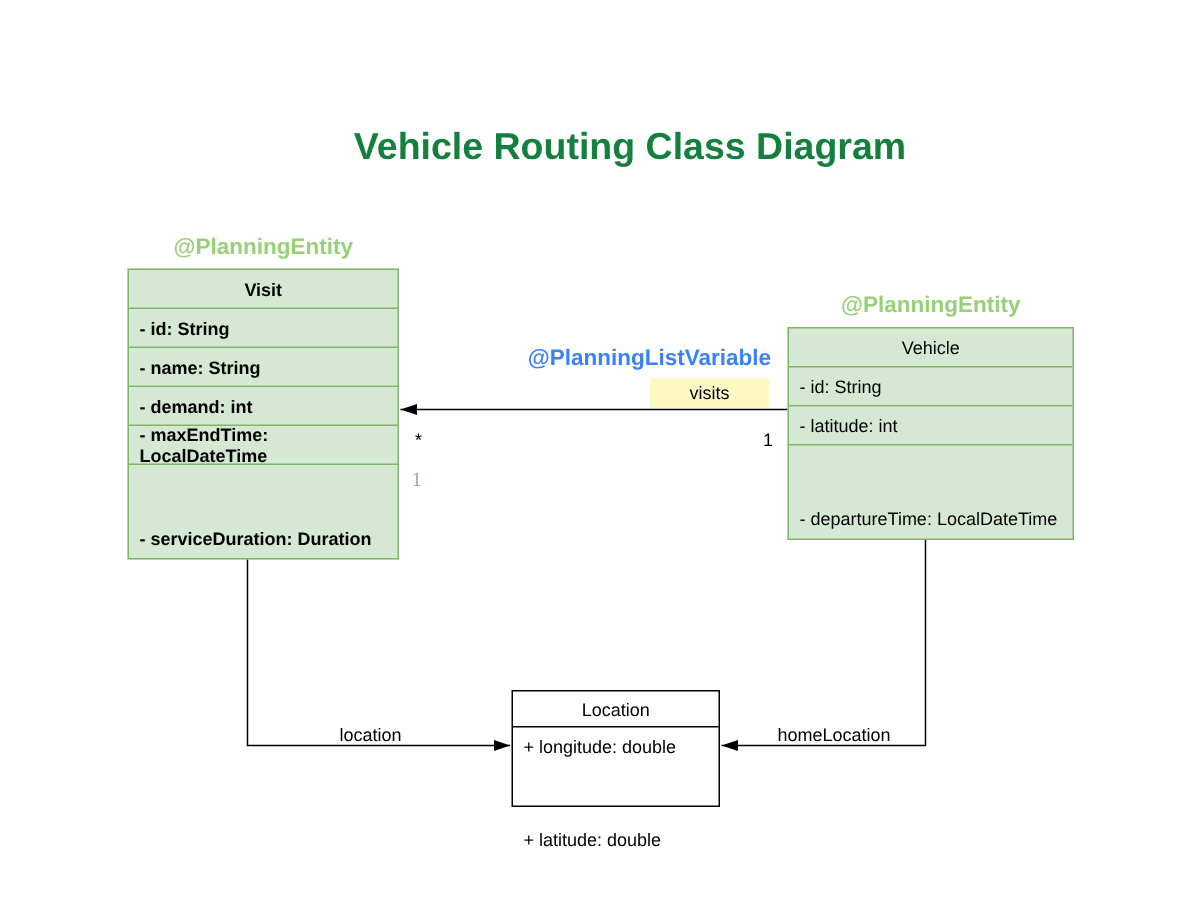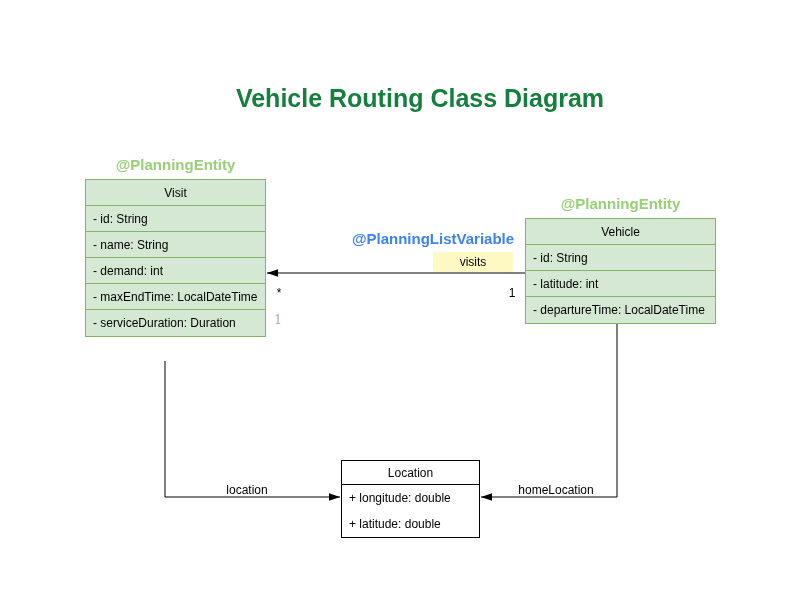--- a/index.html
+++ b/index.html
@@ -26,21 +26,21 @@
   .uml-class .header {
     box-sizing:border-box; height:26px; display:flex; align-items:center; justify-content:center;
     font-size:12px; border-bottom:1px solid #82b366;
   }
   .uml-class.plain .header { height:24px; border-bottom:1px solid #000000; }
 
   .uml-class .row {
     box-sizing:border-box; height:26px; display:flex; align-items:center;
     font-size:12px; padding-left:7px; border-bottom:1px solid #82b366;
   }
-  .uml-class .row:last-child { border-bottom:none; }
+  .uml-class .row:last-child { border-bottom:none;margin-top:36px; }
   .uml-class.plain .row { border-bottom:none; height:26px; }
   .uml-class.plain .row:first-of-type { margin-top:3px; }
 
   .edge-label {
     font-size:12px; color:#000; text-align:center; white-space:nowrap;
     background:transparent;
   }
   .badge {
     box-sizing:border-box; background:#fef9c3; border-radius:2px;
     display:flex; align-items:center; justify-content:center;
@@ -66,21 +66,21 @@
     </defs>
 
     <path d="M525,273 L267,273" fill="none" stroke="#000" stroke-width="1" marker-end="url(#arrowL)"></path>
 
     <path d="M165,361 L165,497 L340,497" fill="none" stroke="#000" stroke-width="1" marker-end="url(#arrowL)"></path>
 
     <path d="M617,322 L617,497 L481,497" fill="none" stroke="#000" stroke-width="1" marker-end="url(#arrowL)"></path>
   </svg>
 
   <div class="abs annotation green" style="left:85px; top:156px; width:181px;">@PlanningEntity</div>
-  <div class="abs uml-class" style="left:85px; top:179px; width:181px;">
+  <div class="abs uml-class" style="left:85px; top:179px; width:181px;font-weight:bold;">
     <div class="header">Visit</div>
     <div class="row">- id: String</div>
     <div class="row">- name: String</div>
     <div class="row">- demand: int</div>
     <div class="row">- maxEndTime: LocalDateTime</div>
     <div class="row">- serviceDuration: Duration</div>
   </div>
 
   <div class="abs annotation green" style="left:525px; top:195px; width:191px;">@PlanningEntity</div>
   <div class="abs uml-class" style="left:525px; top:218px; width:191px;">

